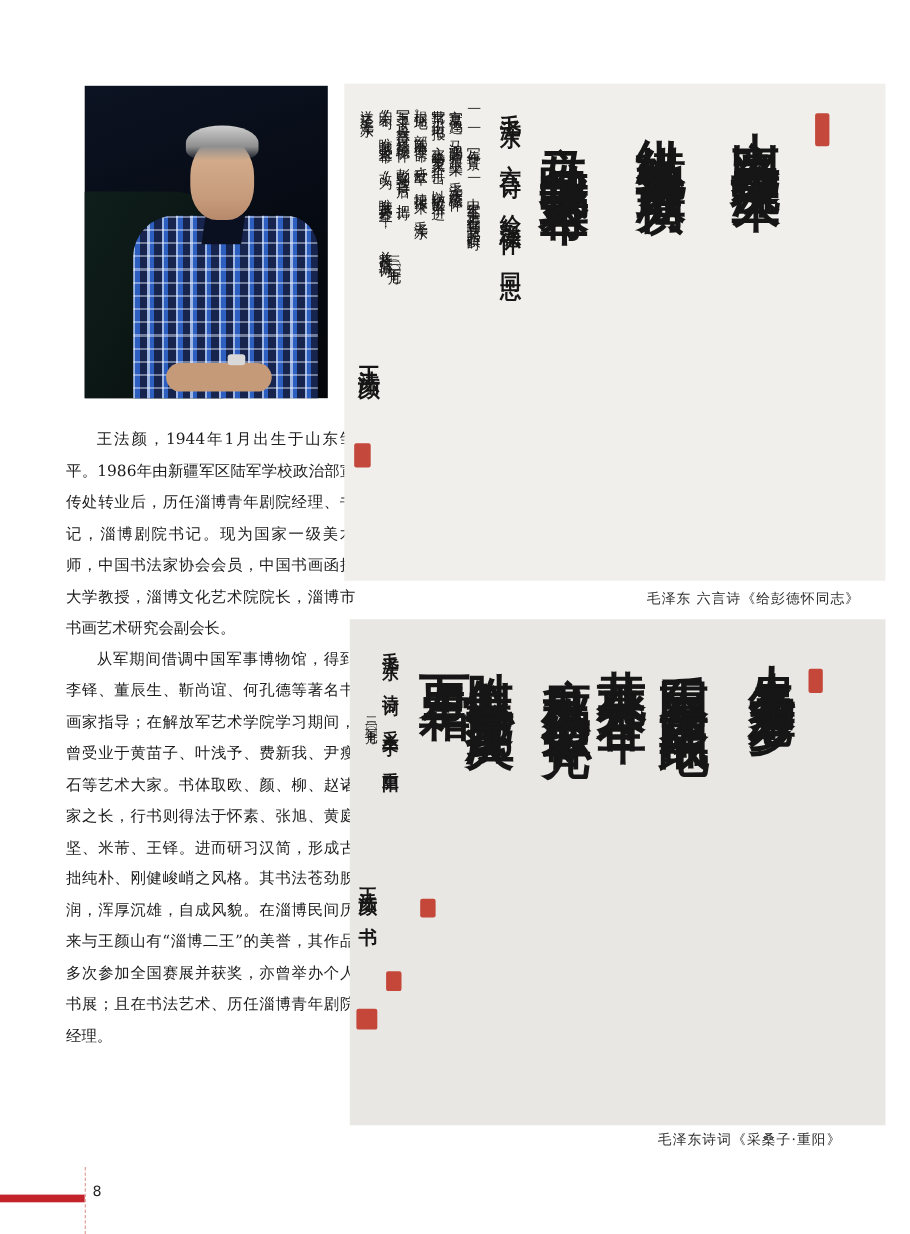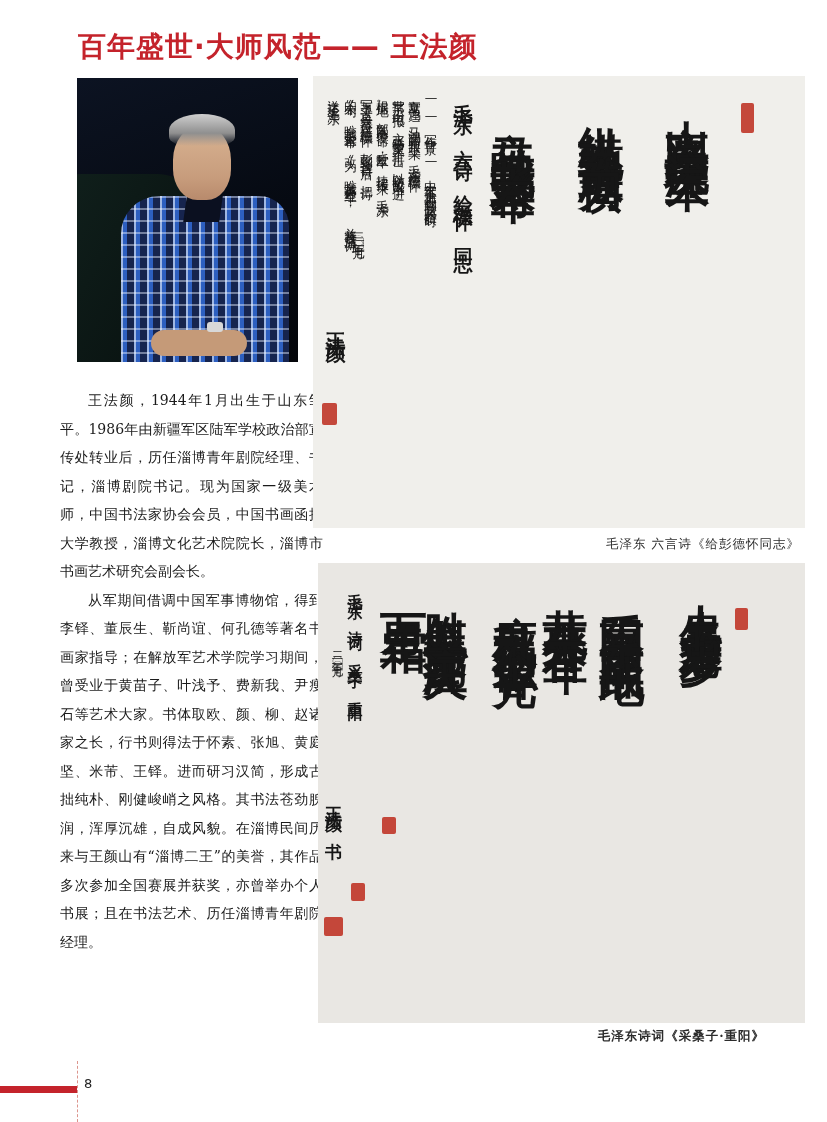--- a/index.html
+++ b/index.html
@@ -87,43 +87,42 @@
 
   .seal{
     position:absolute;background:#c03a2b;border-radius:2px;opacity:.92;
   }
 
   .caption{
     position:absolute;
     font-family:"DejaVu Serif","Liberation Serif",serif;
     font-size:12.5px;color:#2c2c2c;letter-spacing:1px;text-align:right;
   }
-  .caption1{top:536px;right:27px;width:300px;}
-  .caption2{top:1028px;right:62px;width:300px;font-weight:bold;}
+  .caption1{top:536px;right:45px;width:300px;}
+  .caption2{top:1028px;right:62px;width:300px;}
 
   
   .footer-bar{
     position:absolute;left:0;top:1086px;width:77px;height:7px;background:#c4232b;
   }
   .footer-dash{
     position:absolute;left:77px;top:1061px;height:61px;width:0;
     border-left:1px dashed #dc958d;
   }
   .page-number{
     position:absolute;left:84px;top:1076px;
     font-size:13px;color:#222;
     font-family:"DejaVu Sans","Liberation Sans",sans-serif;
   }
 </style>
 </head>
 <body>
 
 <div class="page">
 
-  <div class="page-title">百年盛世·大师风范—— 王法颜</div>
 
   <div class="photo">
     <div class="chair"></div>
     <div class="body"></div>
     <div class="neck"></div>
     <div class="collar"></div>
     <div class="head"></div>
     <div class="hair"></div>
     <div class="hands"></div>
     <div class="watch"></div>

